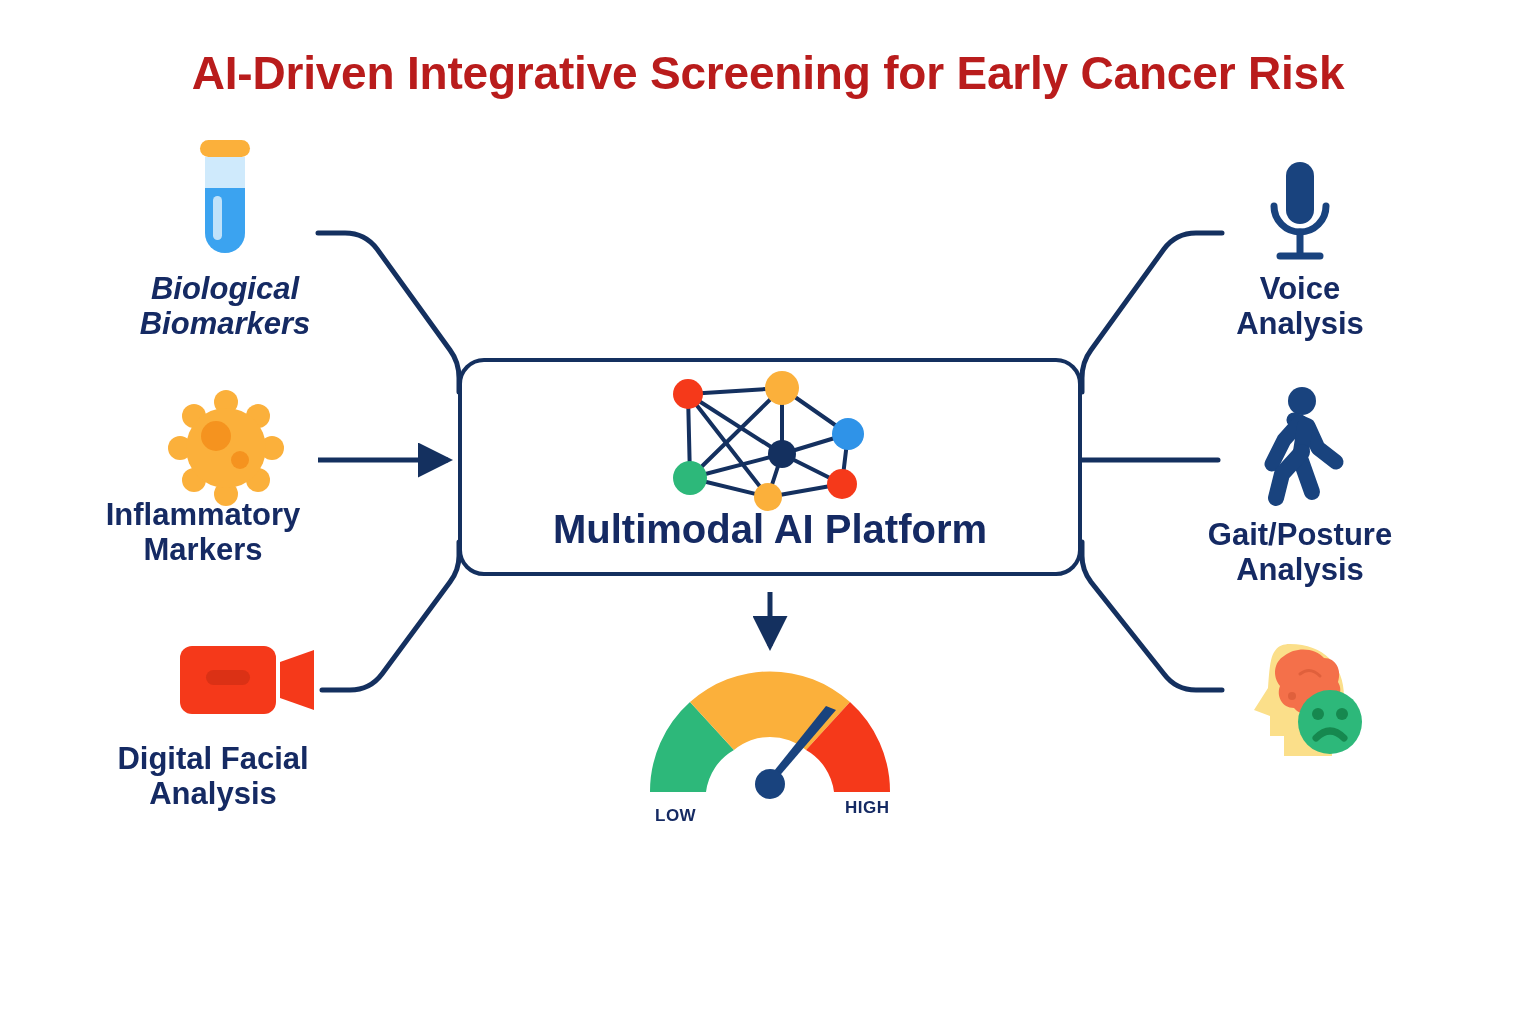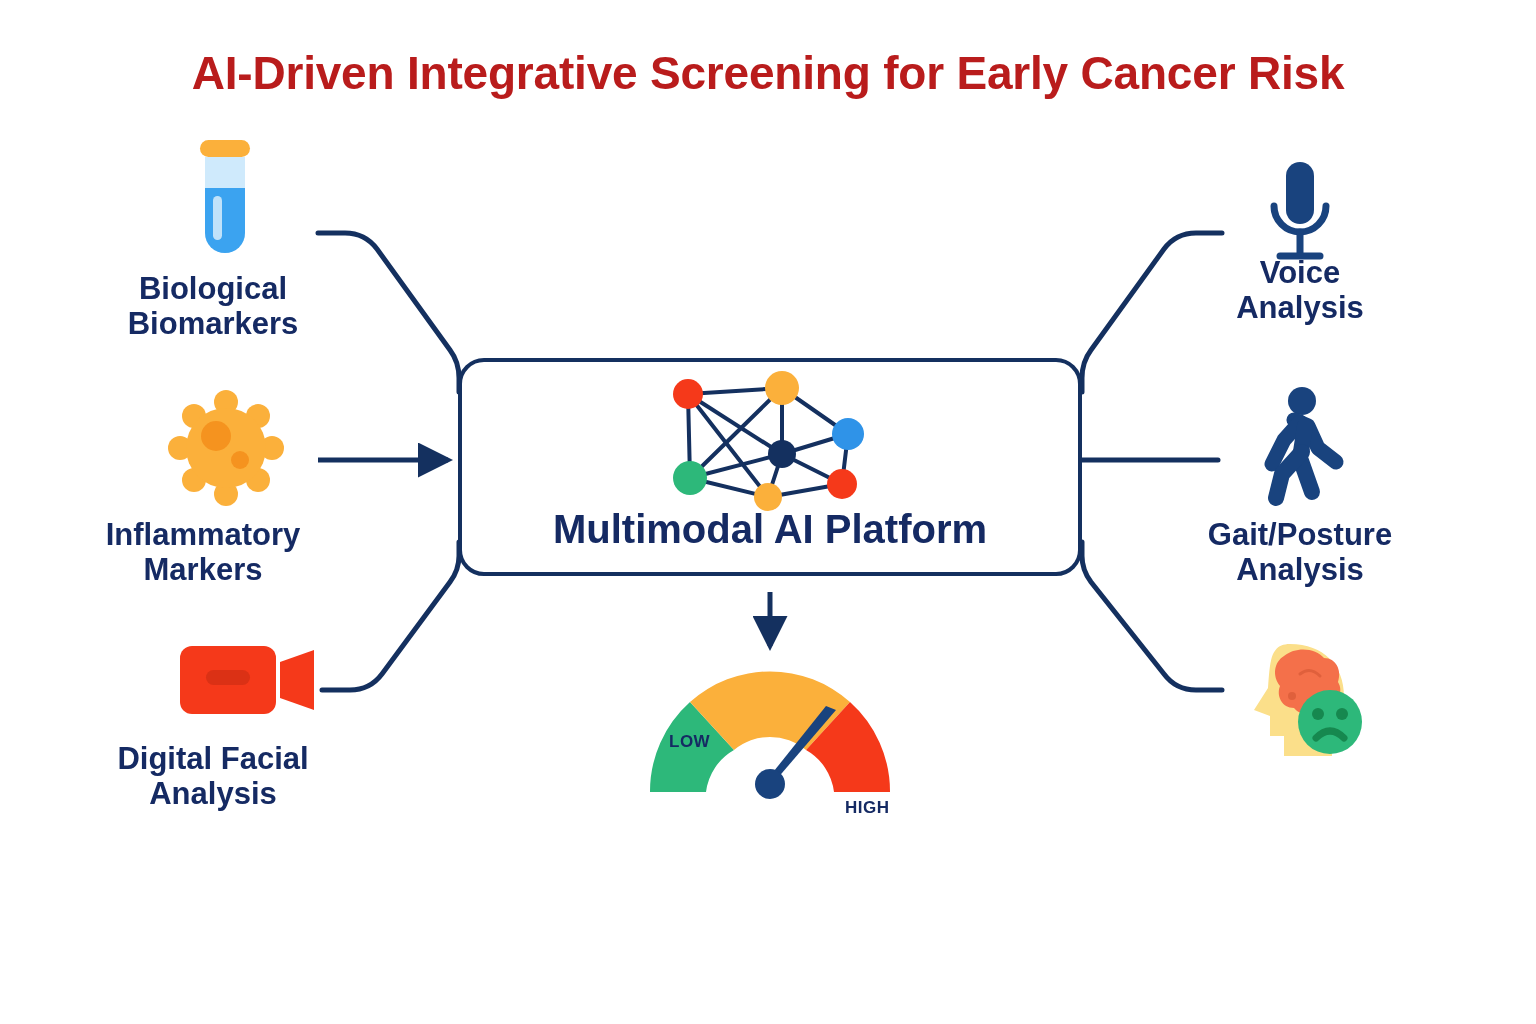--- a/index.html
+++ b/index.html
@@ -82,21 +82,21 @@
     width: 260px;
     height: 136px;
   }
   .gauge-tag {
     position: absolute;
     font-size: 17px;
     font-weight: bold;
     color: #152a63;
     letter-spacing: 0.5px;
   }
-  #gauge-low  { left: 655px; top: 732px; margin-left: 14px; }
+  #gauge-low  { left: 655px; top: 806px; }
   #gauge-high { left: 845px; top: 762px; margin-top: 36px; }
 
   #outcome-label {
     position: absolute;
     left: 562px;
     top: 806px;
     width: 420px;
     text-align: center;
     font-size: 40px;
     font-weight: bold;
@@ -139,41 +139,41 @@
   </svg>
 
   <div class="icon-box" style="left:185px; top:140px; width:80px; height:125px;">
     <svg viewBox="0 0 80 125" width="80" height="125">
       <rect x="15" y="0" width="50" height="17" rx="8.5" fill="#fbb03b"></rect>
       <path d="M20 17 h40 v76 a20 20 0 0 1 -40 0 Z" fill="#cfeafc"></path>
       <path d="M20 48 h40 v45 a20 20 0 0 1 -40 0 Z" fill="#3ba3f0"></path>
       <rect x="28" y="56" width="9" height="44" rx="4.5" fill="#d8edfb" opacity="0.85"></rect>
     </svg>
   </div>
-  <div class="node-label label-left" style="left:48px; top:272px;">Biological
+  <div class="node-label label-left" style="left:60px; top:272px;font-style:italic;">Biological
 Biomarkers</div>
 
   <div class="icon-box" style="left:168px; top:390px; width:116px; height:116px;">
     <svg viewBox="0 0 116 116" width="116" height="116">
       <g fill="#fbb03b">
         <circle cx="58" cy="12" r="12"></circle>
         <circle cx="90" cy="26" r="12"></circle>
         <circle cx="104" cy="58" r="12"></circle>
         <circle cx="90" cy="90" r="12"></circle>
         <circle cx="58" cy="104" r="12"></circle>
         <circle cx="26" cy="90" r="12"></circle>
         <circle cx="12" cy="58" r="12"></circle>
         <circle cx="26" cy="26" r="12"></circle>
         <circle cx="58" cy="58" r="40"></circle>
       </g>
       <circle cx="48" cy="46" r="15" fill="#f5931f"></circle>
       <circle cx="72" cy="70" r="9" fill="#f5931f"></circle>
     </svg>
   </div>
-  <div class="node-label label-left" style="left:38px; top:518px;text-align:center;">Inflammatory
+  <div class="node-label label-left" style="left:38px; top:498px;text-align:center;">Inflammatory
 Markers</div>
 
   <div class="icon-box" style="left:178px; top:640px; width:140px; height:80px;">
     <svg viewBox="0 0 140 80" width="140" height="80">
       <rect x="2" y="6" width="96" height="68" rx="12" fill="#f5391a"></rect>
       <rect x="28" y="30" width="44" height="15" rx="7.5" fill="#db3115"></rect>
       <path d="M102 22 L136 10 L136 70 L102 58 Z" fill="#f5391a"></path>
     </svg>
   </div>
   <div class="node-label label-left" style="left:48px; top:735px;margin-top:7px;">Digital Facial
@@ -212,21 +212,21 @@
   <div id="platform-title">Multimodal AI Platform</div>
 
   <div class="icon-box" style="left:1262px; top:160px; width:76px; height:106px;">
     <svg viewBox="0 0 76 106" width="76" height="106">
       <rect x="24" y="2" width="28" height="62" rx="14" fill="#19437e"></rect>
       <path d="M12 46 a26 26 0 0 0 52 0" fill="none" stroke="#19437e" stroke-width="7" stroke-linecap="round"></path>
       <line x1="38" y1="72" x2="38" y2="94" stroke="#19437e" stroke-width="7" stroke-linecap="round"></line>
       <line x1="18" y1="96" x2="58" y2="96" stroke="#19437e" stroke-width="7" stroke-linecap="round"></line>
     </svg>
   </div>
-  <div class="node-label label-right" style="left:1135px; top:256px;">Voice
+  <div class="node-label label-right" style="left:1135px; top:272px;">Voice
 Analysis</div>
 
   <div class="icon-box" style="left:1250px; top:386px; width:100px; height:128px;">
     <svg viewBox="0 0 100 128" width="100" height="128">
       <circle cx="52" cy="15" r="14" fill="#19437e"></circle>
       <path d="M44 34 L58 40 L68 62 L86 76" fill="none" stroke="#19437e" stroke-width="15" stroke-linecap="round" stroke-linejoin="round"></path>
       <path d="M50 36 L34 54 L22 78" fill="none" stroke="#19437e" stroke-width="15" stroke-linecap="round" stroke-linejoin="round"></path>
       <path d="M55 40 L50 72 L62 106" fill="none" stroke="#19437e" stroke-width="16" stroke-linecap="round" stroke-linejoin="round"></path>
       <path d="M52 66 L32 88 L26 112" fill="none" stroke="#19437e" stroke-width="16" stroke-linecap="round" stroke-linejoin="round"></path>
     </svg>

